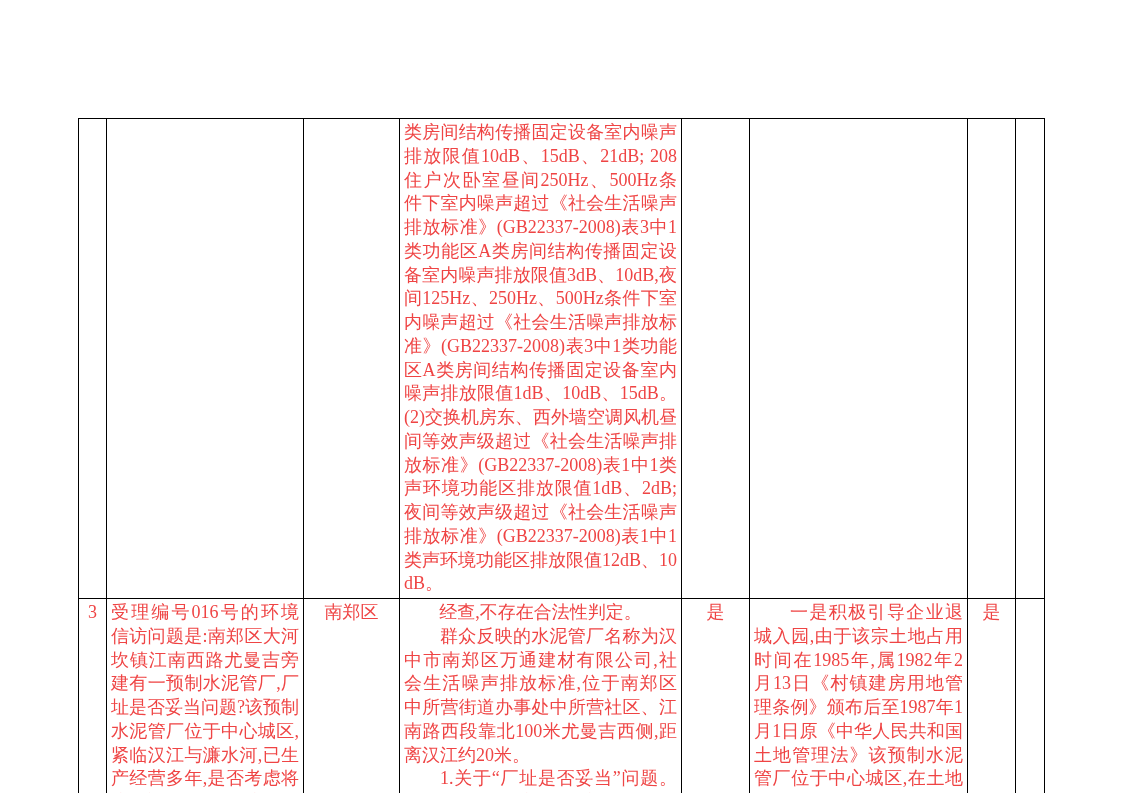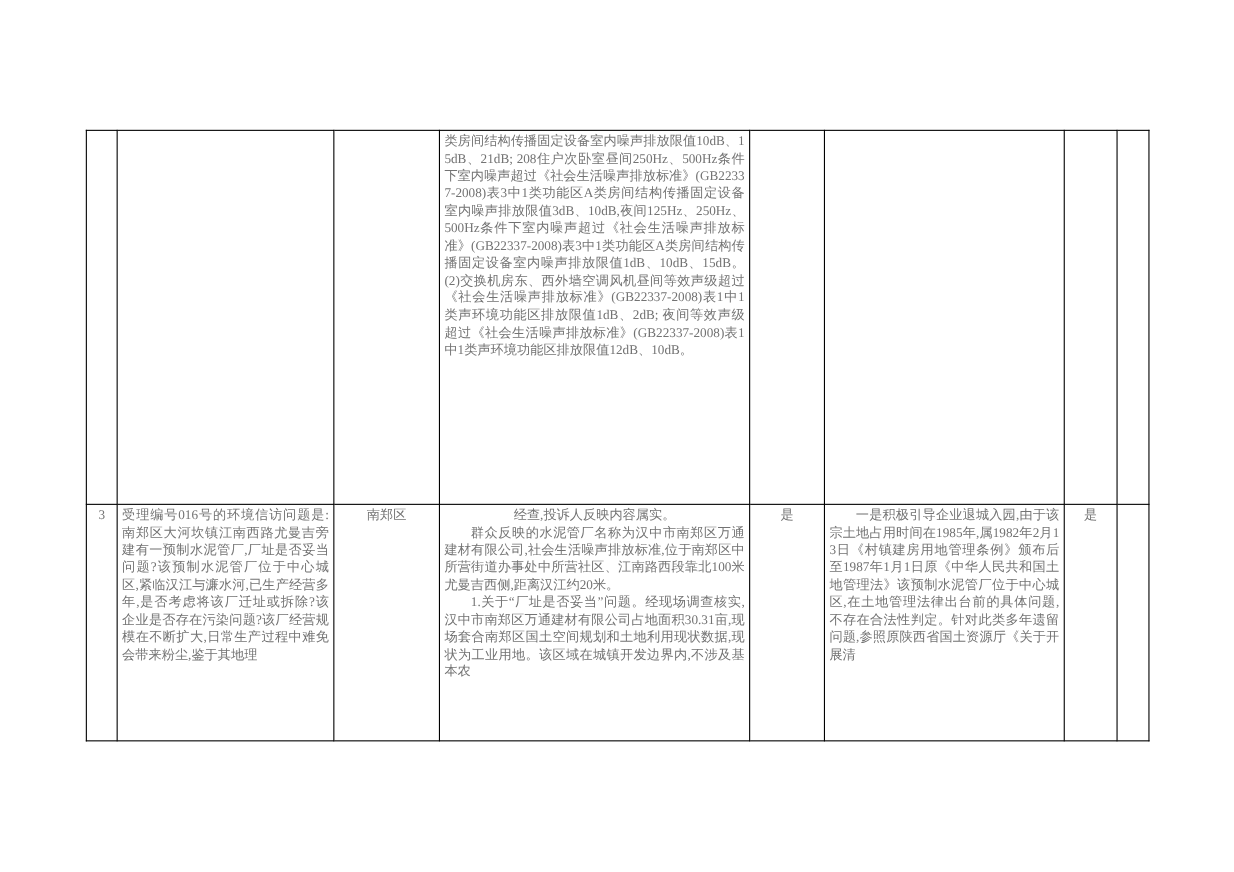--- a/index.html
+++ b/index.html
@@ -20,23 +20,23 @@
     left: 78px;
     top: 118px;
     width: 966px;
     border-collapse: collapse;
     table-layout: fixed;
   }
   .doc-table td {
     border: 1px solid #000000;
     vertical-align: top;
     padding: 2px 4px 2px 4px;
-    font-size: 12px;
+    font-size: 18px;
     line-height: 1.32;
-    color: #737373;
+    color: #ef4444;
     font-family: "Liberation Serif", serif;
   }
   .col-no      { width: 28px; }
   .col-q       { width: 197px; }
   .col-area    { width: 96px; }
   .col-result  { width: 282px; }
   .col-flag1   { width: 68px; }
   .col-measure { width: 218px; }
   .col-flag2   { width: 48px; }
   .col-last    { width: 29px; }
@@ -106,21 +106,21 @@
         <td class="center vcenter-cell">
             <span class="cell-text">3</span>
           </td>
         <td class="justify">
             <span class="cell-text">受理编号016号的环境信访问题是:南郑区大河坎镇江南西路尤曼吉旁建有一预制水泥管厂,厂址是否妥当问题?该预制水泥管厂位于中心城区,紧临汉江与濂水河,已生产经营多年,是否考虑将该厂迁址或拆除?该企业是否存在污染问题?该厂经营规模在不断扩大,日常生产过程中难免会带来粉尘,鉴于其地理</span>
           </td>
         <td class="center vcenter-cell">
             <span class="cell-text">南郑区</span>
           </td>
         <td class="justify">
-          <span class="cell-text nowrap-mid">经查,投诉人反映内容属实。</span>
+          <span class="cell-text nowrap-mid">经查,不存在合法性判定。</span>
           <span class="cell-text indent">群众反映的水泥管厂名称为汉中市南郑区万通建材有限公司,社会生活噪声排放标准,位于南郑区中所营街道办事处中所营社区、江南路西段靠北100米尤曼吉西侧,距离汉江约20米。</span>
           <span class="cell-text indent">1.关于“厂址是否妥当”问题。经现场调查核实,汉中市南郑区万通建材有限公司占地面积30.31亩,现场套合南郑区国土空间规划和土地利用现状数据,现状为工业用地。该区域在城镇开发边界内,不涉及基本农</span>
         </td>
         <td class="center vcenter-cell">
             <span class="cell-text">是</span>
           </td>
         <td class="justify">
             <span class="cell-text indent">一是积极引导企业退城入园,由于该宗土地占用时间在1985年,属1982年2月13日《村镇建房用地管理条例》颁布后至1987年1月1日原《中华人民共和国土地管理法》该预制水泥管厂位于中心城区,在土地管理法律出台前的具体问题,不存在合法性判定。针对此类多年遗留问题,参照原陕西省国土资源厅《关于开展清</span>
           </td>
         <td class="center vcenter-cell">

